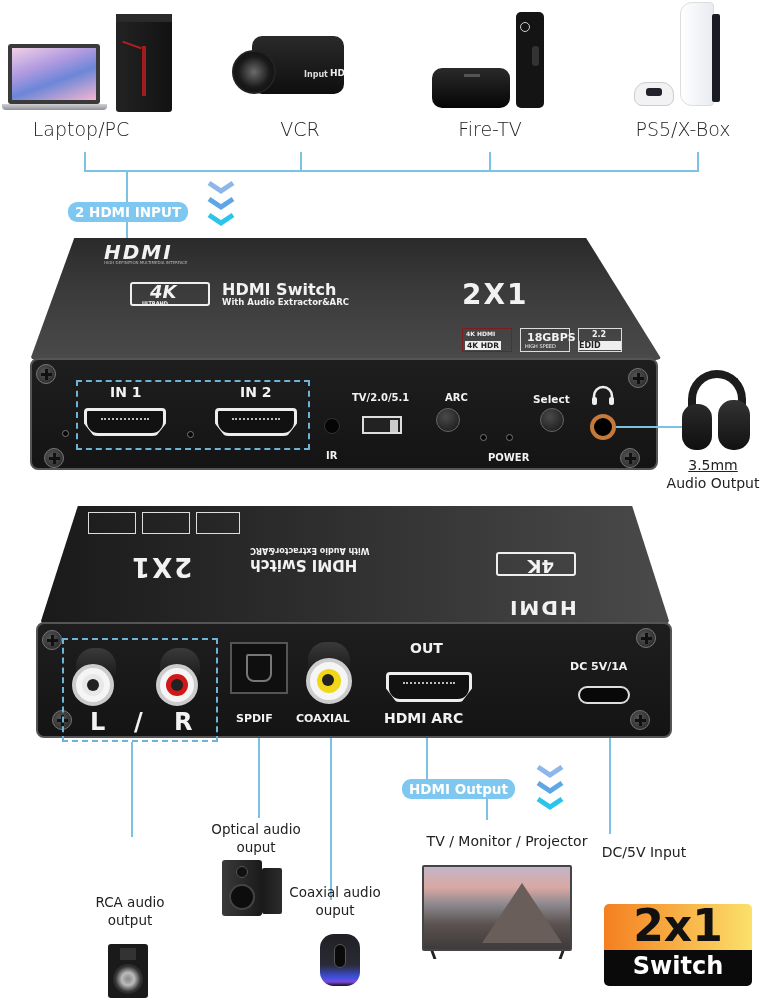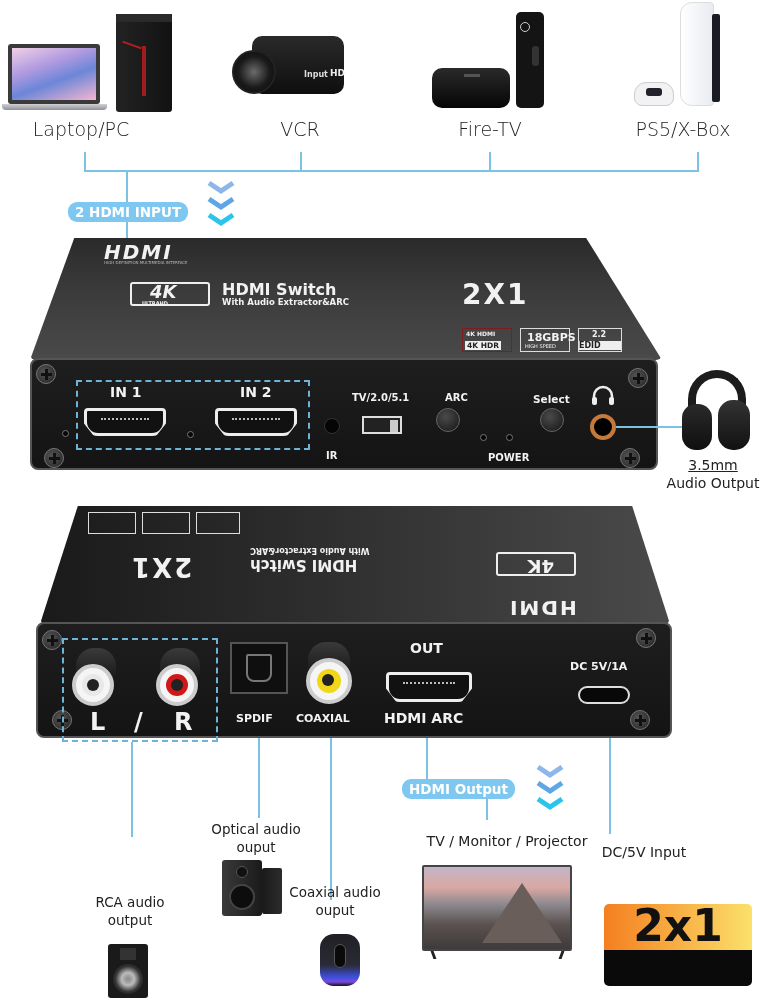--- a/index.html
+++ b/index.html
@@ -284,13 +284,14 @@
   <div class="abs" style="left:2px;top:2px;width:146px;height:82px;background:linear-gradient(180deg,#c3b4c6 0%,#d9a8a3 25%,#8e8a90 45%,#5b5250 70%,#3e3a3a 100%);"></div>
   <div class="abs" style="left:60px;top:18px;width:0;height:0;border-left:40px solid transparent;border-right:40px solid transparent;border-bottom:60px solid #6a5e5a;"></div>
   <div class="abs" style="left:10px;top:86px;width:3px;height:8px;background:#222;transform:skewX(20deg);"></div>
   <div class="abs" style="left:138px;top:86px;width:3px;height:8px;background:#222;transform:skewX(-20deg);"></div>
 </div>
 
 <div class="abs" style="left:604px;top:904px;width:148px;height:82px;border-radius:5px;overflow:hidden;">
   <div class="abs" style="left:0;top:0;width:148px;height:46px;background:linear-gradient(90deg,#f47f20 0%,#fbe06a 100%);"></div>
   <div class="abs" style="left:0;top:46px;width:148px;height:36px;background:#0a0a0a;"></div>
   <div class="abs" style="left:0;top:-4px;width:148px;text-align:center;font-family:'DejaVu Sans',sans-serif;font-weight:bold;font-size:44px;color:#111;">2x1</div>
+  <div class="abs" style="left:0;top:48px;width:148px;text-align:center;font-family:'DejaVu Sans',sans-serif;font-weight:bold;font-size:24px;color:#fff;">Switch</div>
 </div>
 
 </body></html>

